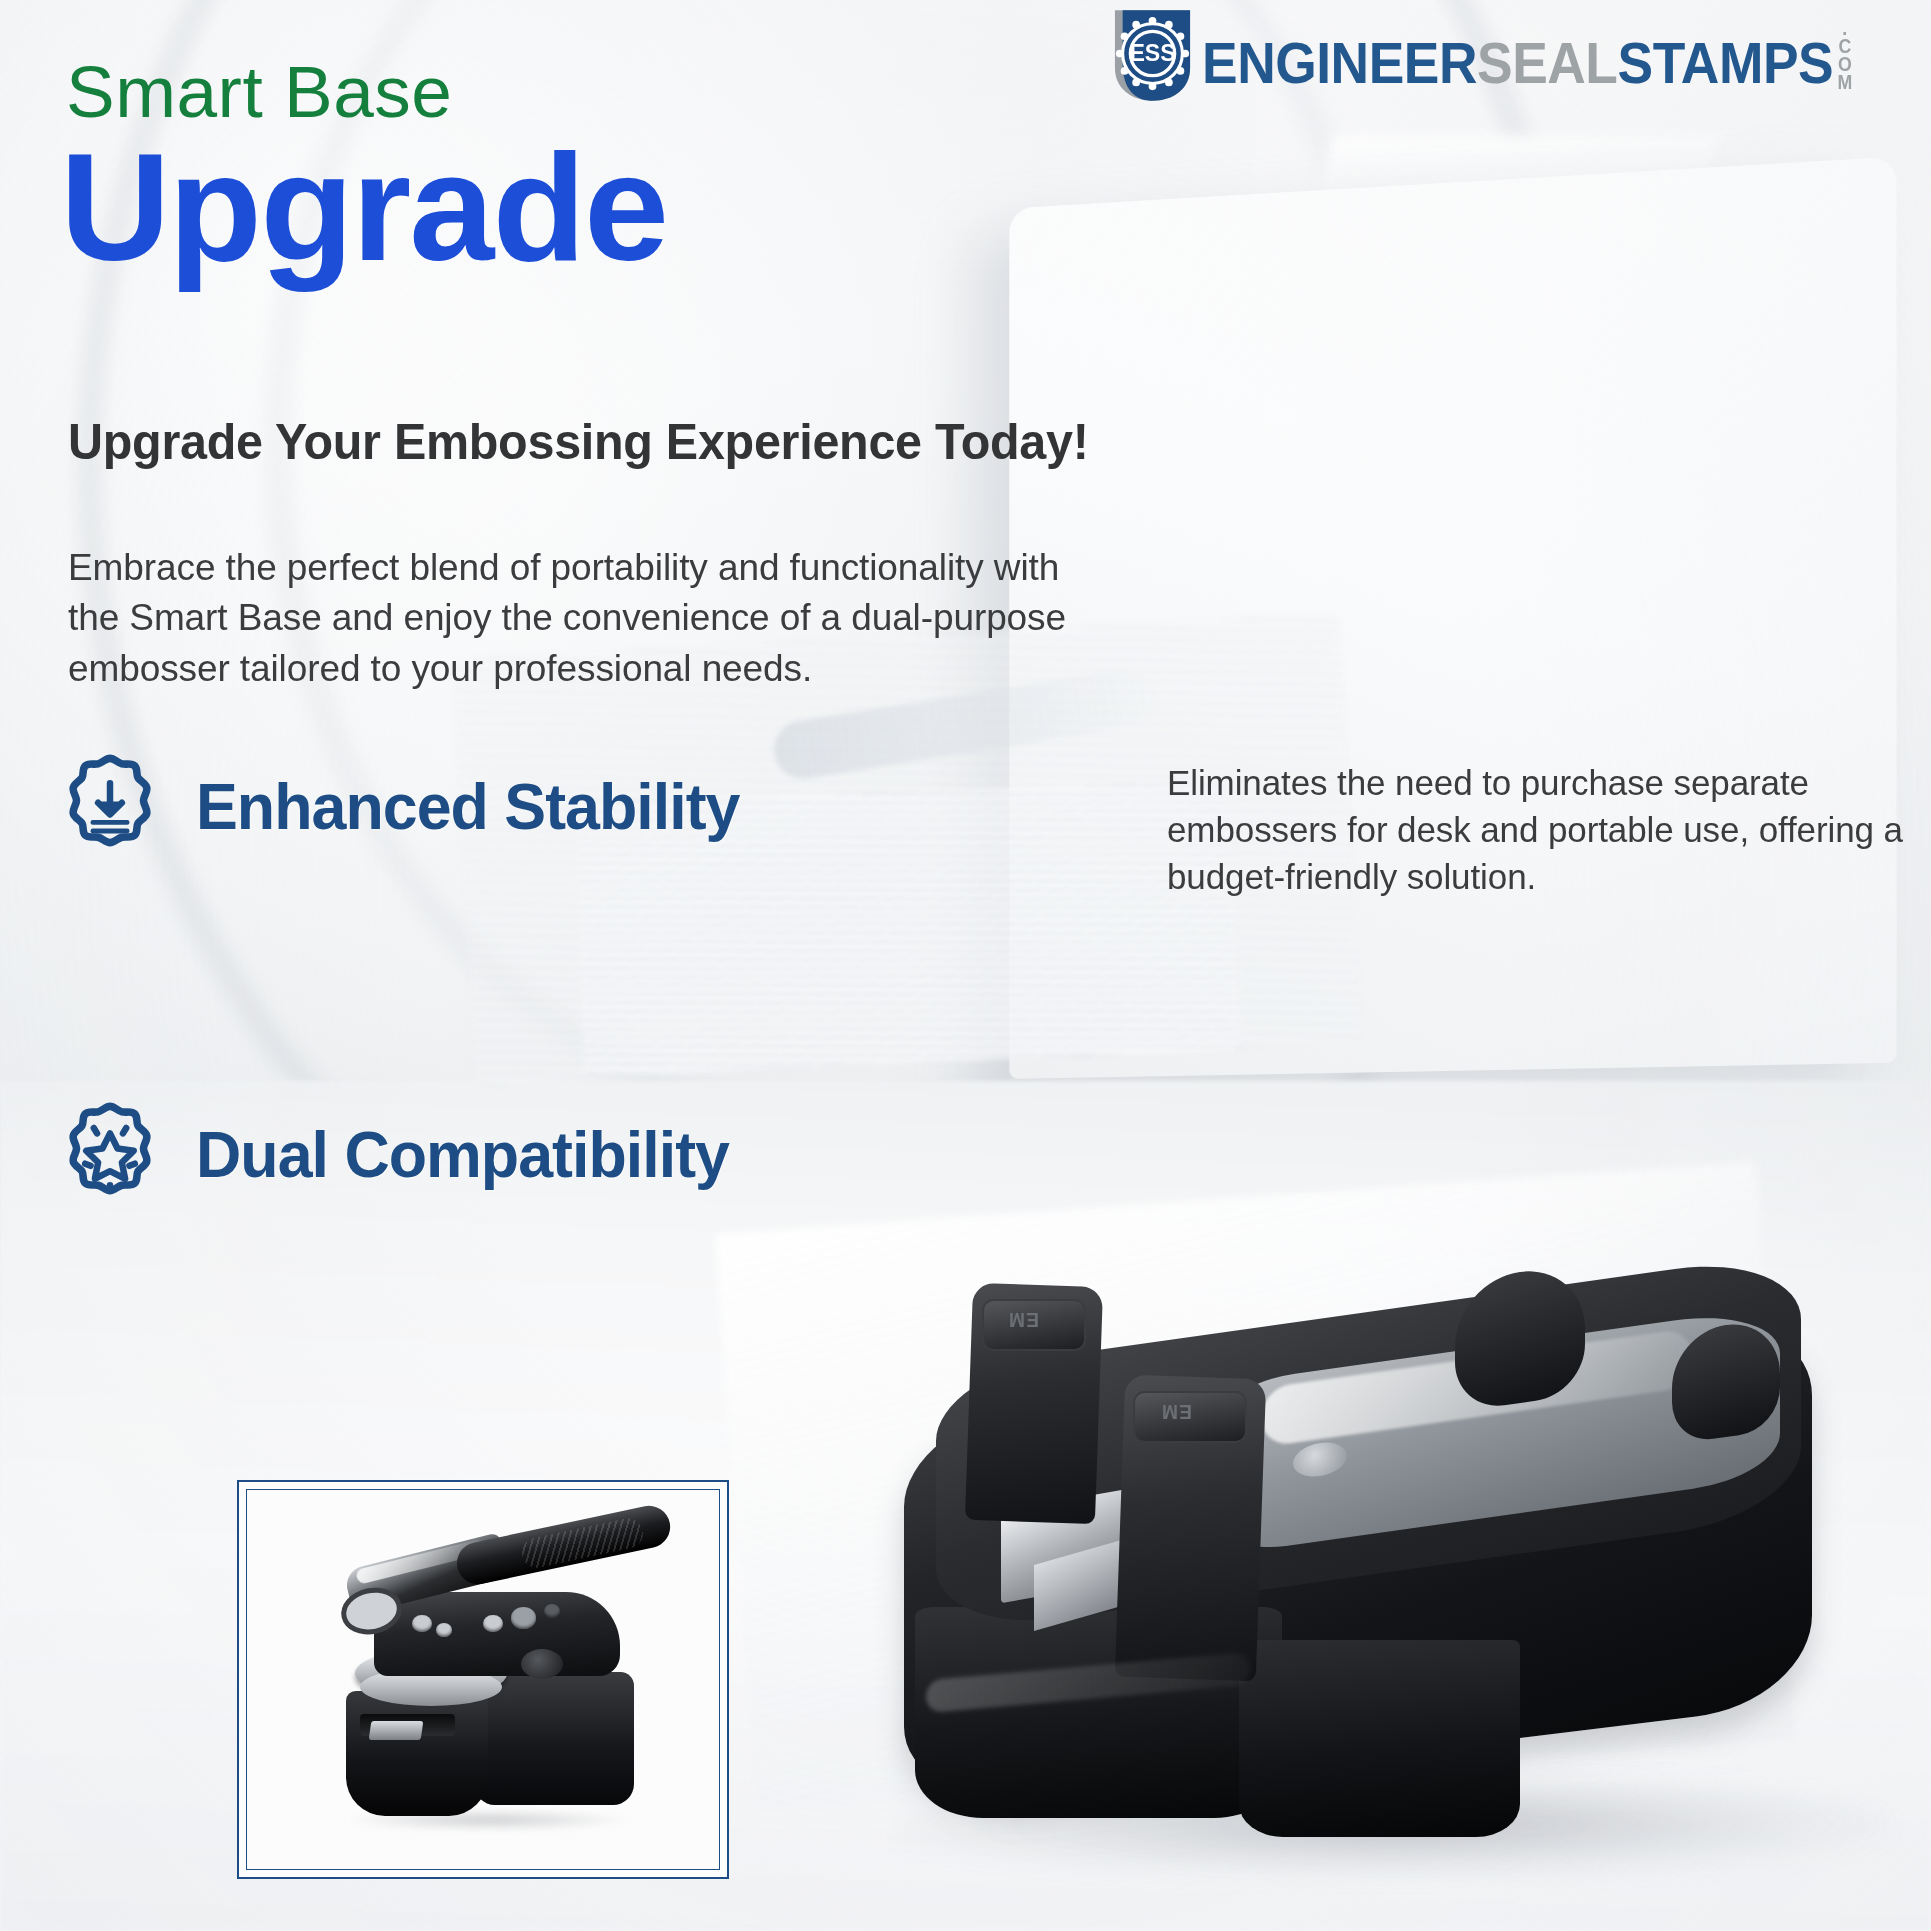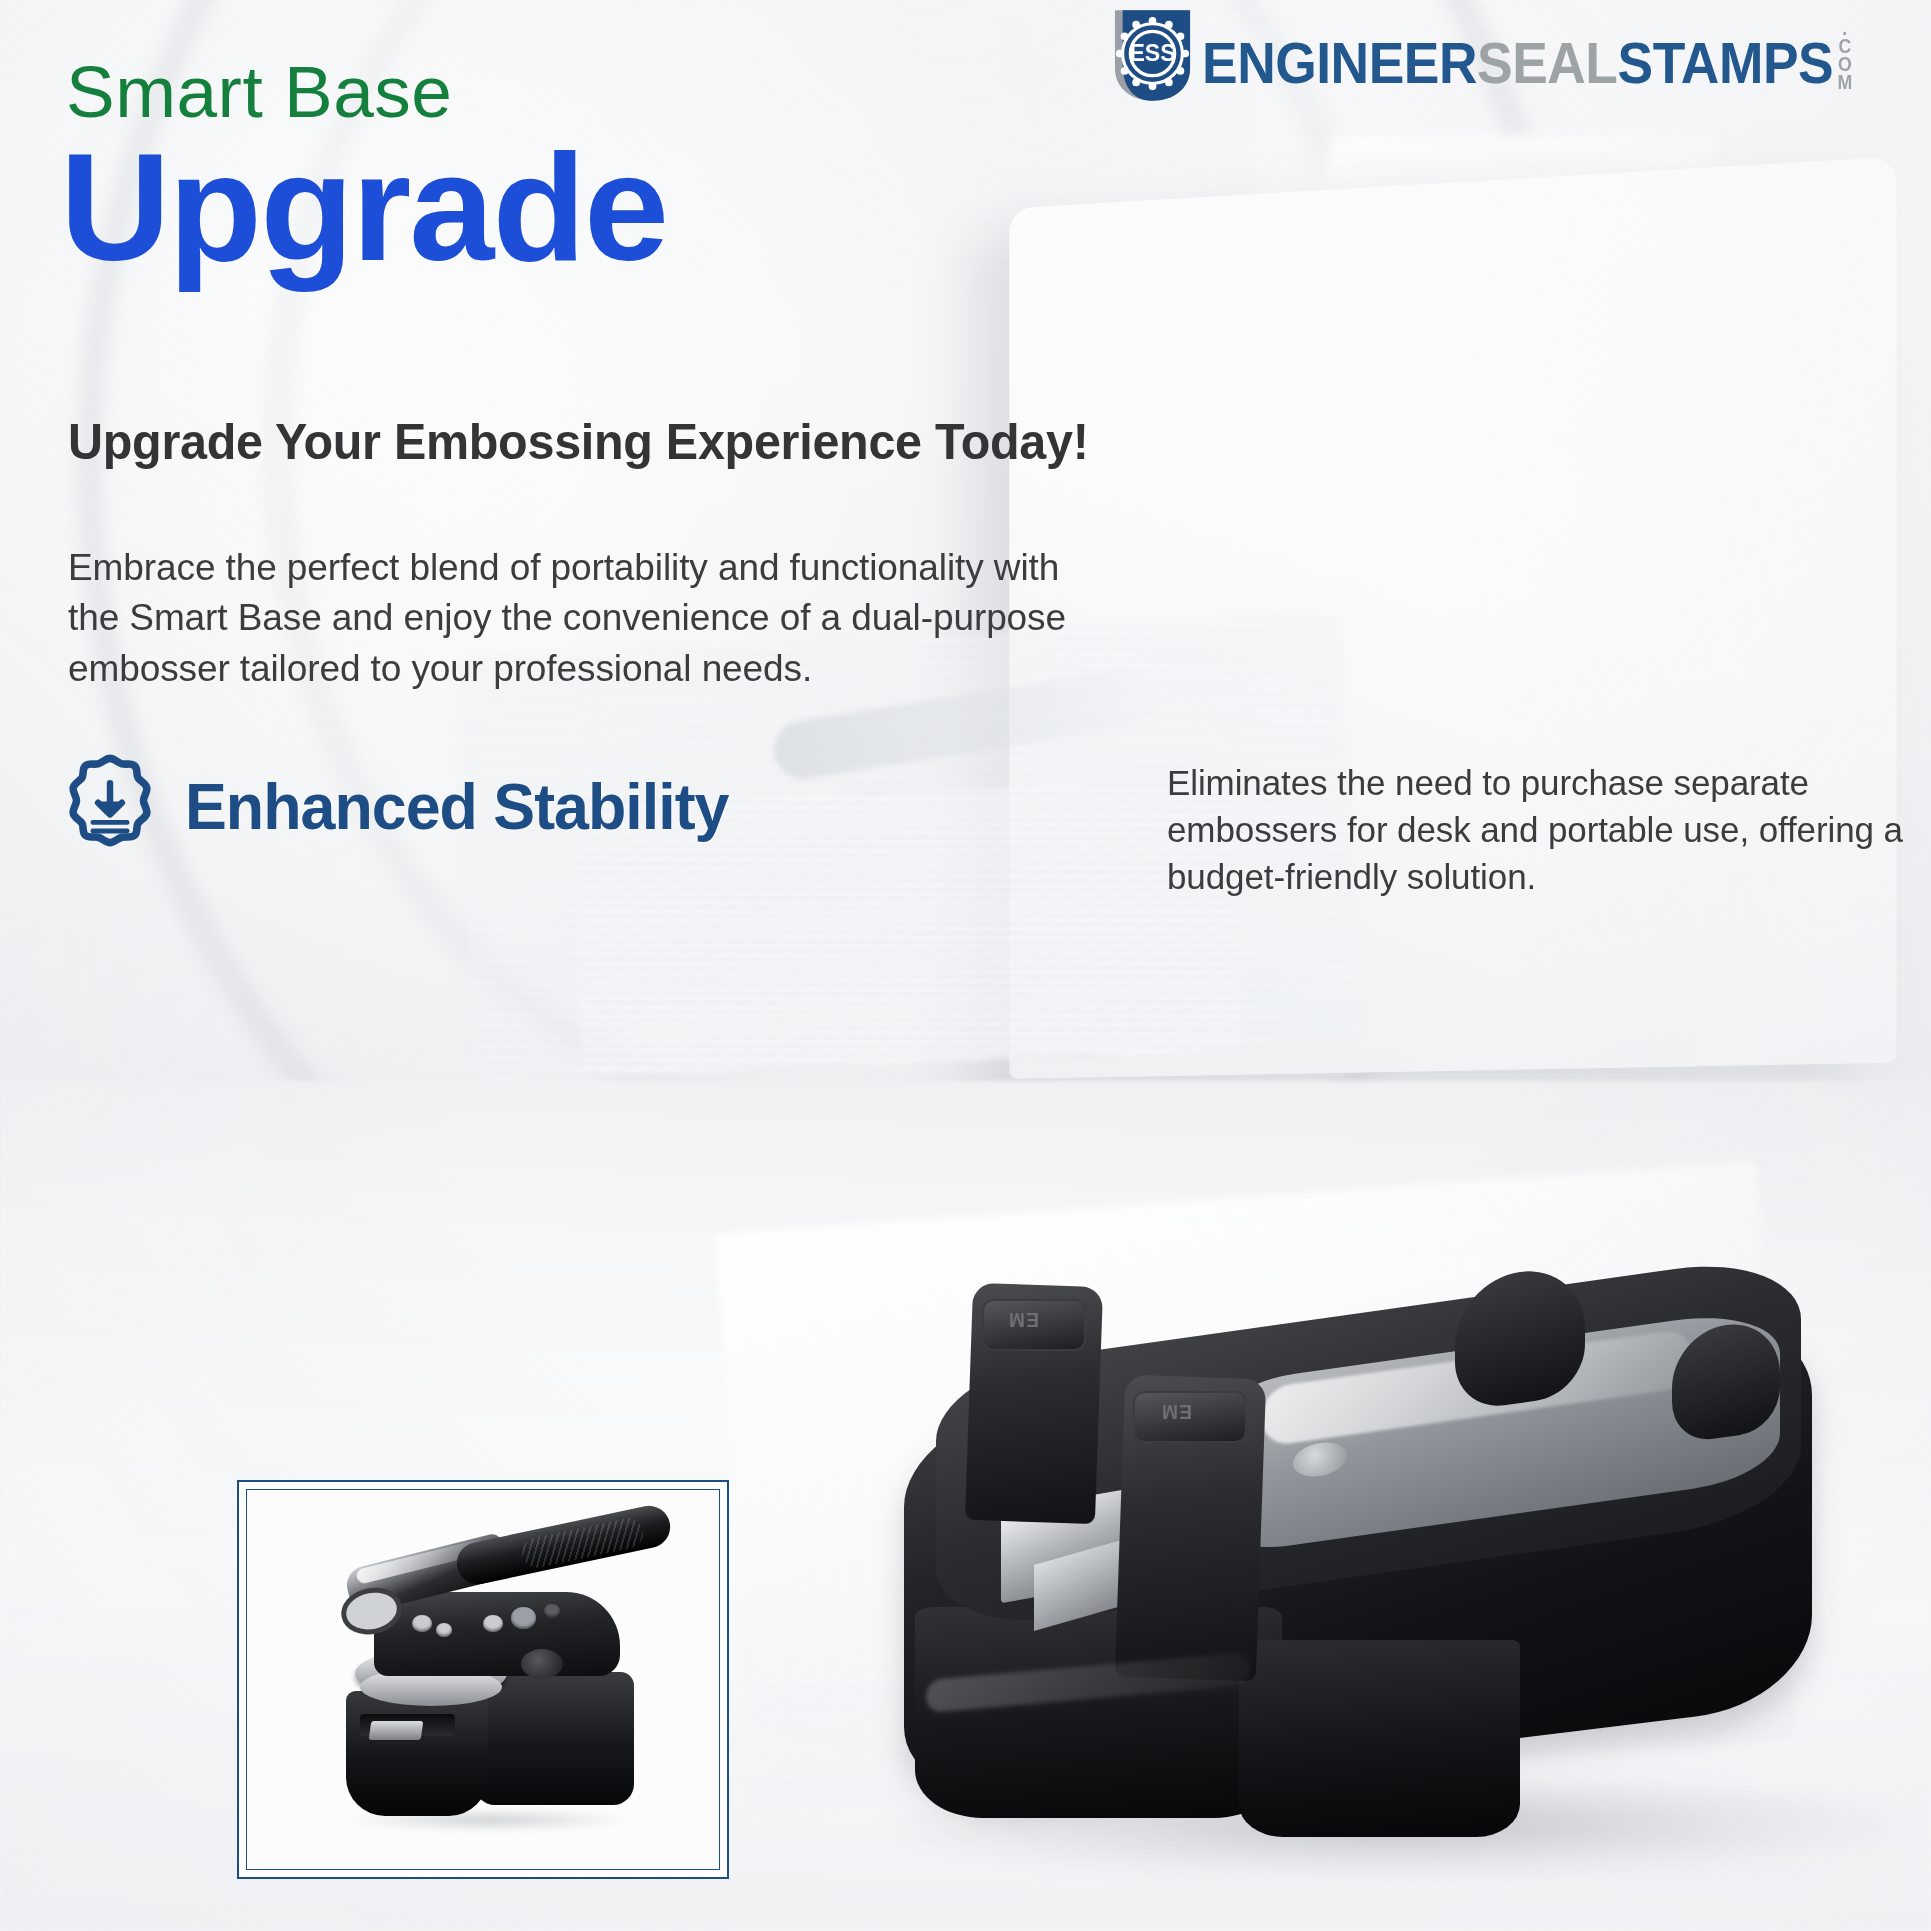--- a/index.html
+++ b/index.html
@@ -132,21 +132,21 @@
     font-size: 37px; font-weight: 300; color: #3a3c3e;
     line-height: 1.36; letter-spacing: -0.1px;
   }
 
   
   .feature { position: absolute; }
   .f-stability   { left: 56px;  top: 753px;  width: 840px; }
   .f-cost        { left: 1081px; top: 745px; width: 850px; }
   .f-dual        { left: 56px;  top: 1101px; width: 734px; }
 
-  .f-head { display: flex; align-items: center; gap: 21px; }
+  .f-head { display: flex; align-items: center; gap: 32px; }
   .f-icon { width: 108px; height: 108px; flex: none; }
   .f-title {
     font-family: "Liberation Sans Narrow", "Liberation Sans", sans-serif;
     font-size: 64px; font-weight: 700; color: #1d4d84;
     letter-spacing: -1px; line-height: 1;
     transform: scaleX(.98); transform-origin: left center;
     text-shadow: 1px 1px 0 rgba(255,255,255,.55);
   }
   .f-body {
     margin-top: 15.4px; margin-left: 129px;
@@ -420,20 +420,29 @@
       </svg>
       <div class="f-title">Enhanced Stability</div>
     </div>
   </div>
 
   <div class="feature f-cost">
     <div class="f-body">Eliminates the need to purchase separate embossers for desk and portable use, offering a budget-friendly solution.</div>
   </div>
 
   <div class="feature f-dual">
+    <div class="f-head">
+      <svg class="f-icon" viewBox="0 0 100 100">
+        <path class="seal-stroke" d="M50 5
+          c4 0 7 4 11 5 s9-1 12 2 1 8 3 11 7 5 8 9-3 8-3 12 4 8 3 12-6 6-8 9-0 8-3 11-8 1-12 2-7 5-11 5-7-4-11-5-9 1-12-2-1-8-3-11-7-5-8-9 3-8 3-12-4-8-3-12 6-6 8-9 0-8 3-11 8-1 12-2 7-5 11-5Z"></path>
+        <path class="seal-thin" d="M50 30 L57 44 L72 46 L61 57 L64 72 L50 65 L36 72 L39 57 L28 46 L43 44 Z"></path>
+        <path class="seal-thin" d="M35 25 L38 30 M65 25 L62 30 M27 58 L32 60 M73 58 L68 60 M50 78 L50 83"></path>
+      </svg>
+      <div class="f-title">Dual Compatibility</div>
+    </div>
   </div>
 
   <div class="inset">
     <div class="inset-inner">
       <div class="emb">
         <div class="emb-shadow"></div>
         <div class="emb-base-r"></div>
         <div class="emb-base-l"></div>
         <div class="emb-slot"></div>
         <div class="emb-clip"></div>

